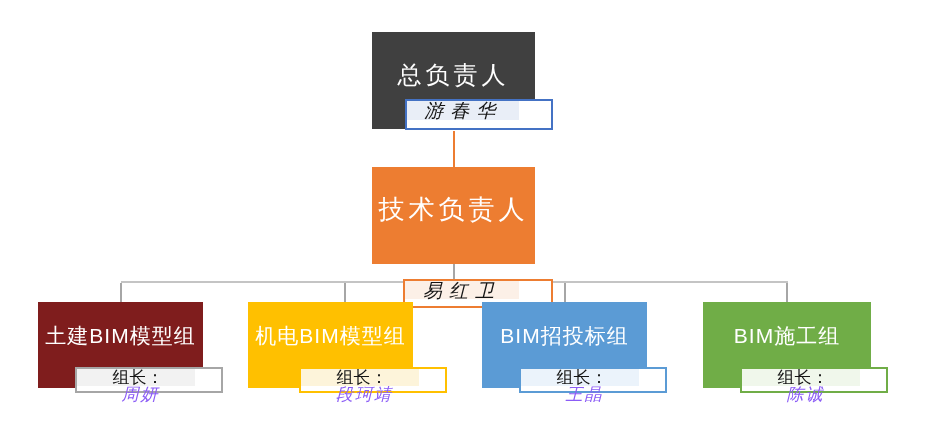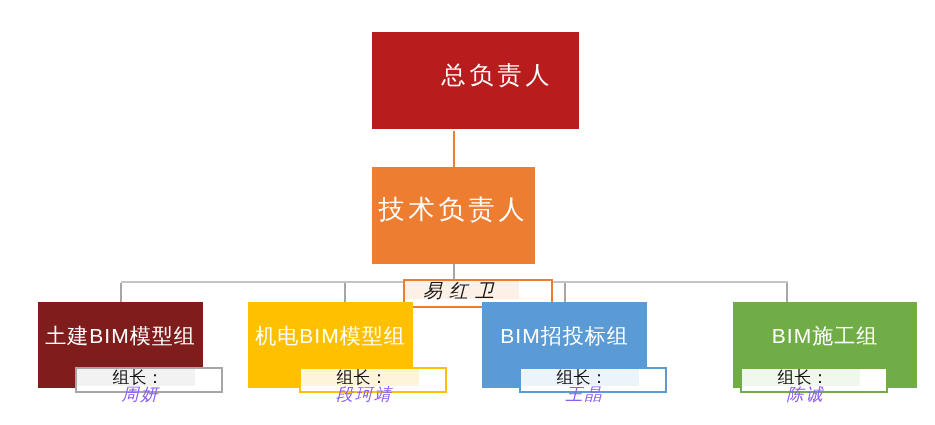--- a/index.html
+++ b/index.html
@@ -11,21 +11,21 @@
   .node{
     position:absolute;display:flex;align-items:center;justify-content:center;
     color:#fff;white-space:nowrap;line-height:1;
   }
   .node-root{left:372px;top:32px;width:163px;height:85px;padding-bottom:12px;font-size:24px;letter-spacing:4px;}
   .node-manager{left:372px;top:167px;width:163px;height:83px;padding-bottom:14px;font-size:26px;letter-spacing:4px;}
   .node-group{top:302px;height:86px;width:165px;padding-bottom:20px;font-size:21px;letter-spacing:1px;box-sizing:border-box;}
   .node-group.g0{left:38px;}
   .node-group.g1{left:248px;align-items:center;}
   .node-group.g2{left:482px;}
-  .node-group.g3{left:703px;width:184px;margin-left:30px;}
+  .node-group.g3{left:703px;width:168px;}
   
   .name-tag{position:absolute;background:#fff;border:2px solid #888;box-sizing:border-box;}
   .tag-root{left:405px;top:99px;width:148px;height:31px;}
   .tag-manager{left:403px;top:232px;width:150px;height:29px;margin-top:47px;}
   .tag-group{top:367px;width:148px;height:26px;}
   .tag-group.g0{left:75px;}
   .tag-group.g1{left:299px;}
   .tag-group.g2{left:519px;}
   .tag-group.g3{left:740px;}
   .tag-tint{
@@ -59,22 +59,27 @@
 <div class="canvas">
 
   <div class="v-line link-top" style="background: rgb(237, 125, 49);"></div>
   <div class="v-line stem" style="background: rgb(166, 166, 166);"></div>
   <div class="rail" style="background: rgb(196, 196, 196);"></div>
   <div class="v-line drop d0" style="background: rgb(166, 166, 166);"></div>
   <div class="v-line drop d1" style="background: rgb(166, 166, 166);"></div>
   <div class="v-line drop d2" style="background: rgb(166, 166, 166);"></div>
   <div class="v-line drop d3" style="background: rgb(166, 166, 166);"></div>
 
-  <div class="node node-root" style="background: #b91c1c; padding-left: 44px;">
+  <div class="node node-root" style="background: #404040;">
     <span>总负责人</span>
+  </div>
+  <div class="name-tag tag-root" style="border-color: rgb(68, 114, 196);">
+    <div class="tag-tint" style="background: rgb(233, 238, 247);">
+      <span class="person-name">游春华</span>
+    </div>
   </div>
 
   <div class="node node-manager" style="background: rgb(237, 125, 49);">
     <span>技术负责人</span>
   </div>
   <div class="name-tag tag-manager" style="border-color: rgb(237, 125, 49);">
     <div class="tag-tint" style="background: rgb(252, 240, 231);">
       <span class="person-name">易红卫</span>
     </div>
   </div>

